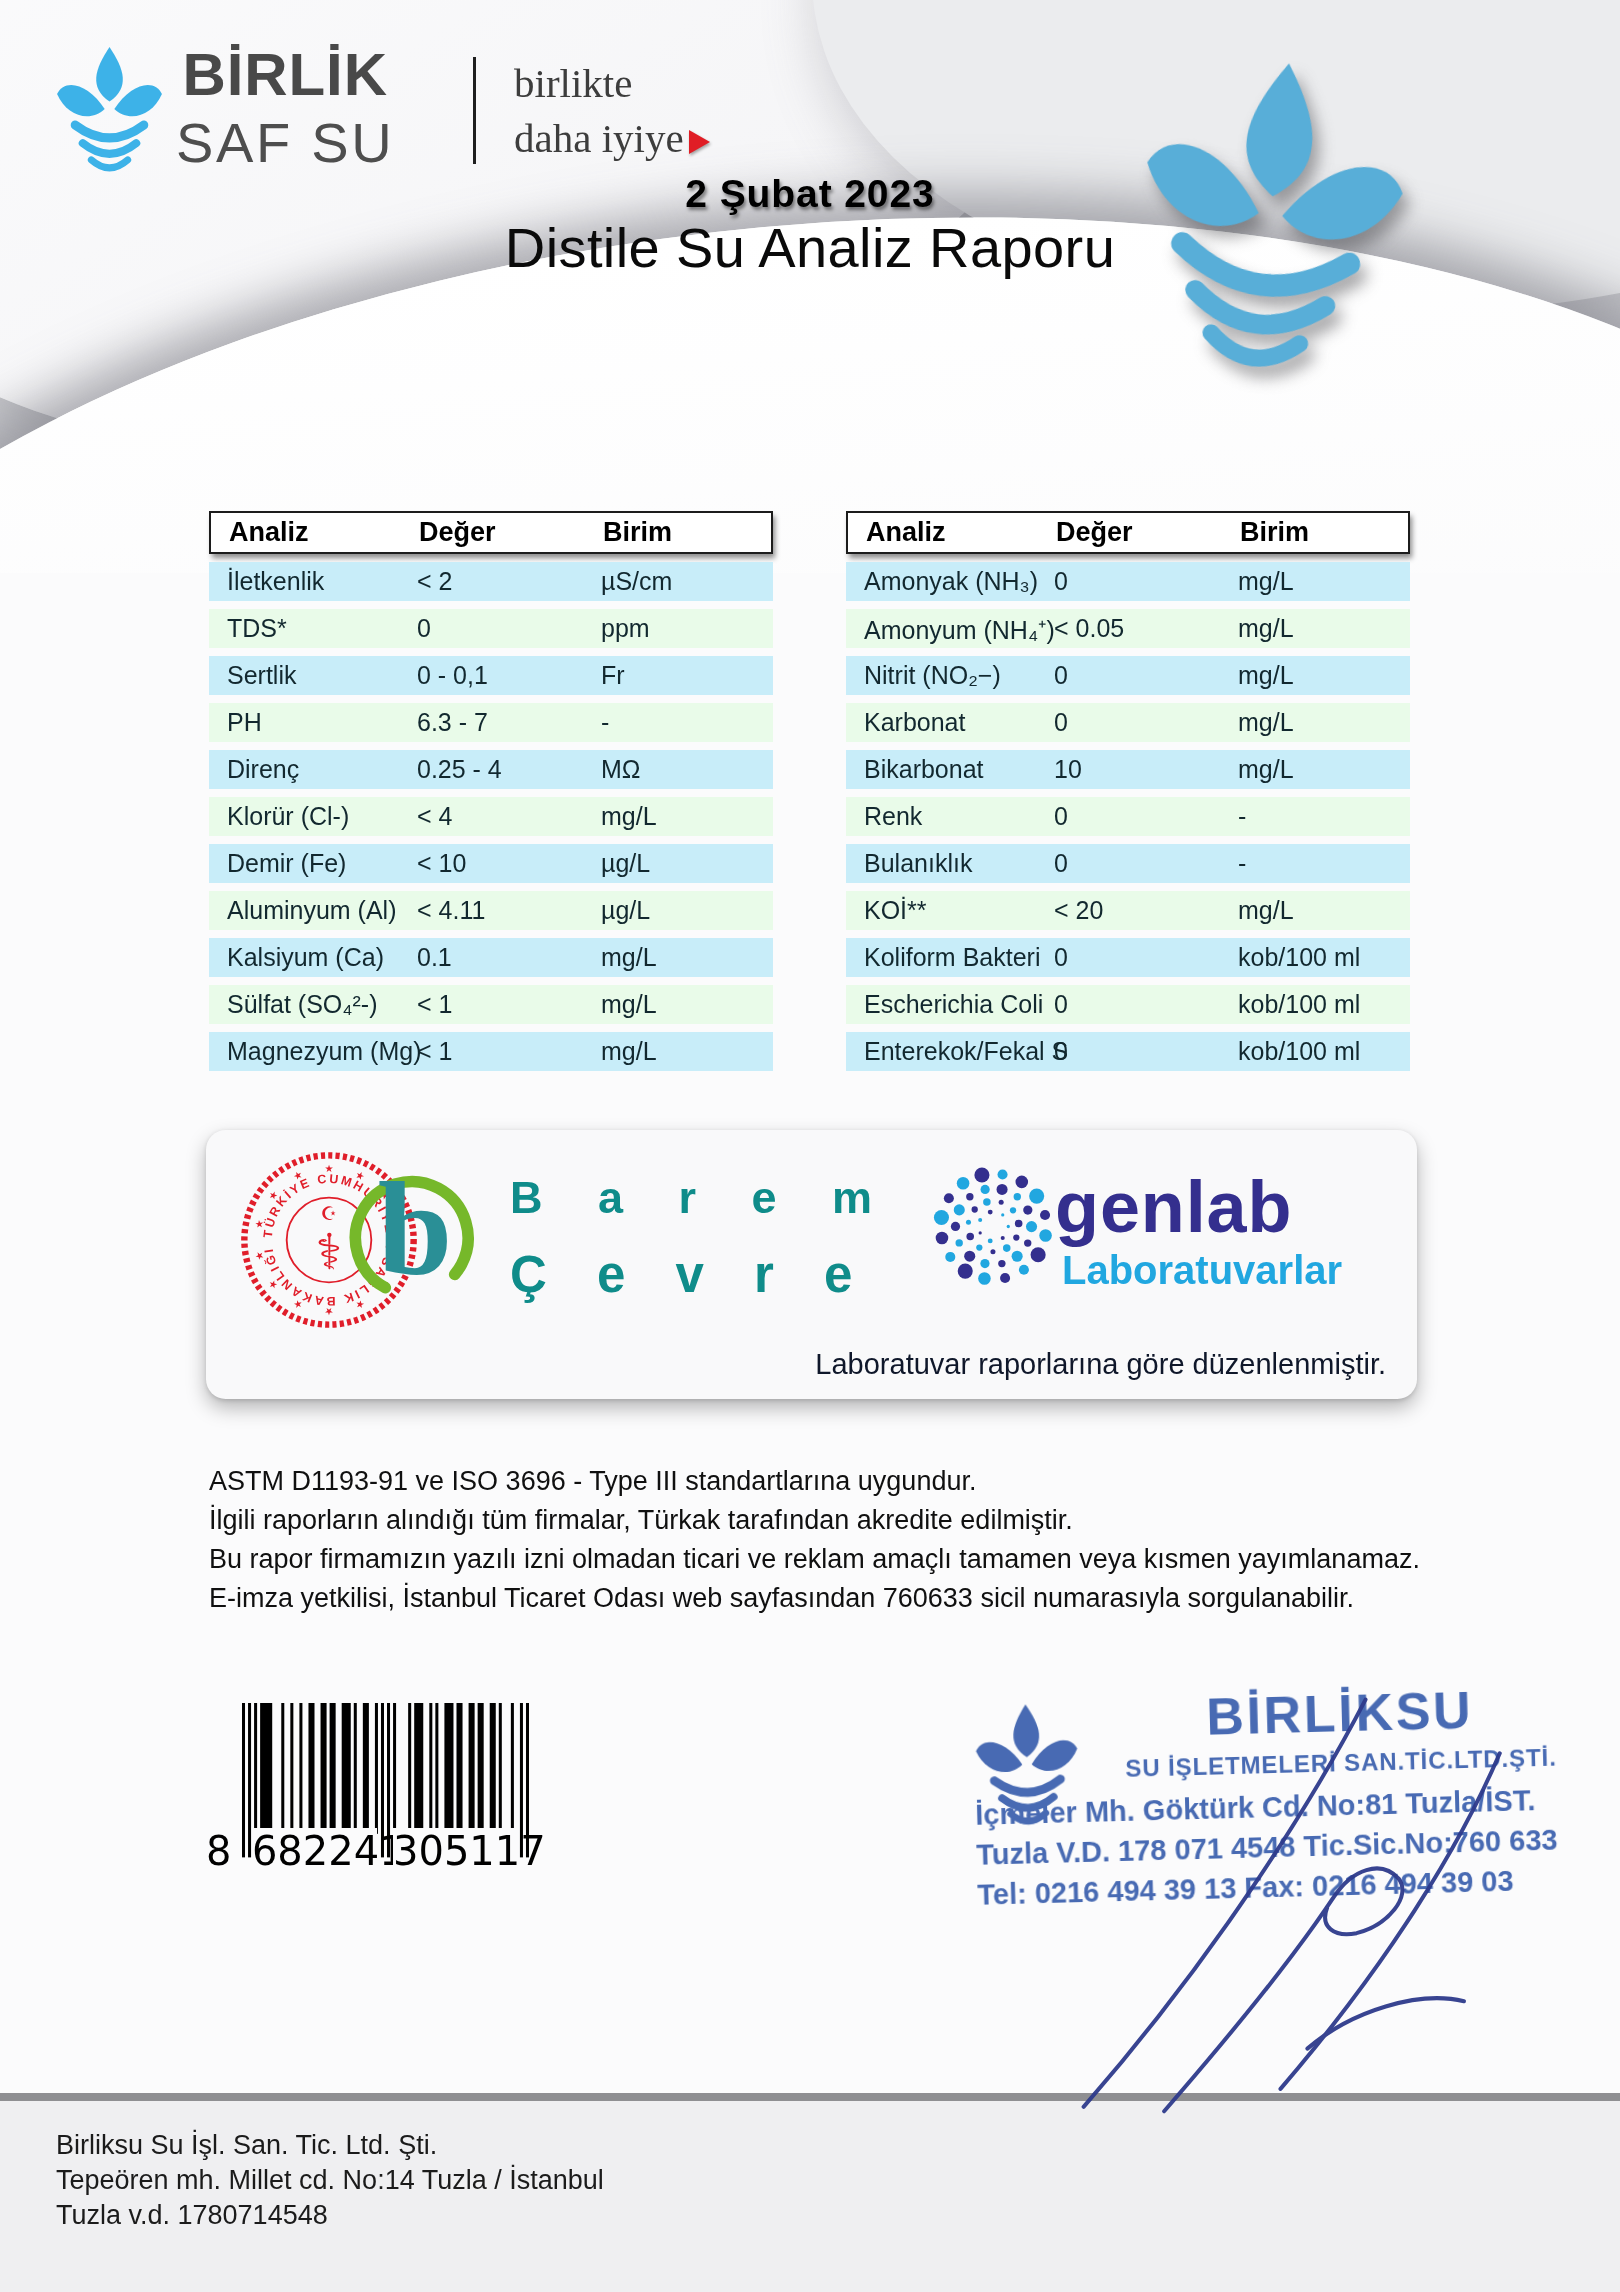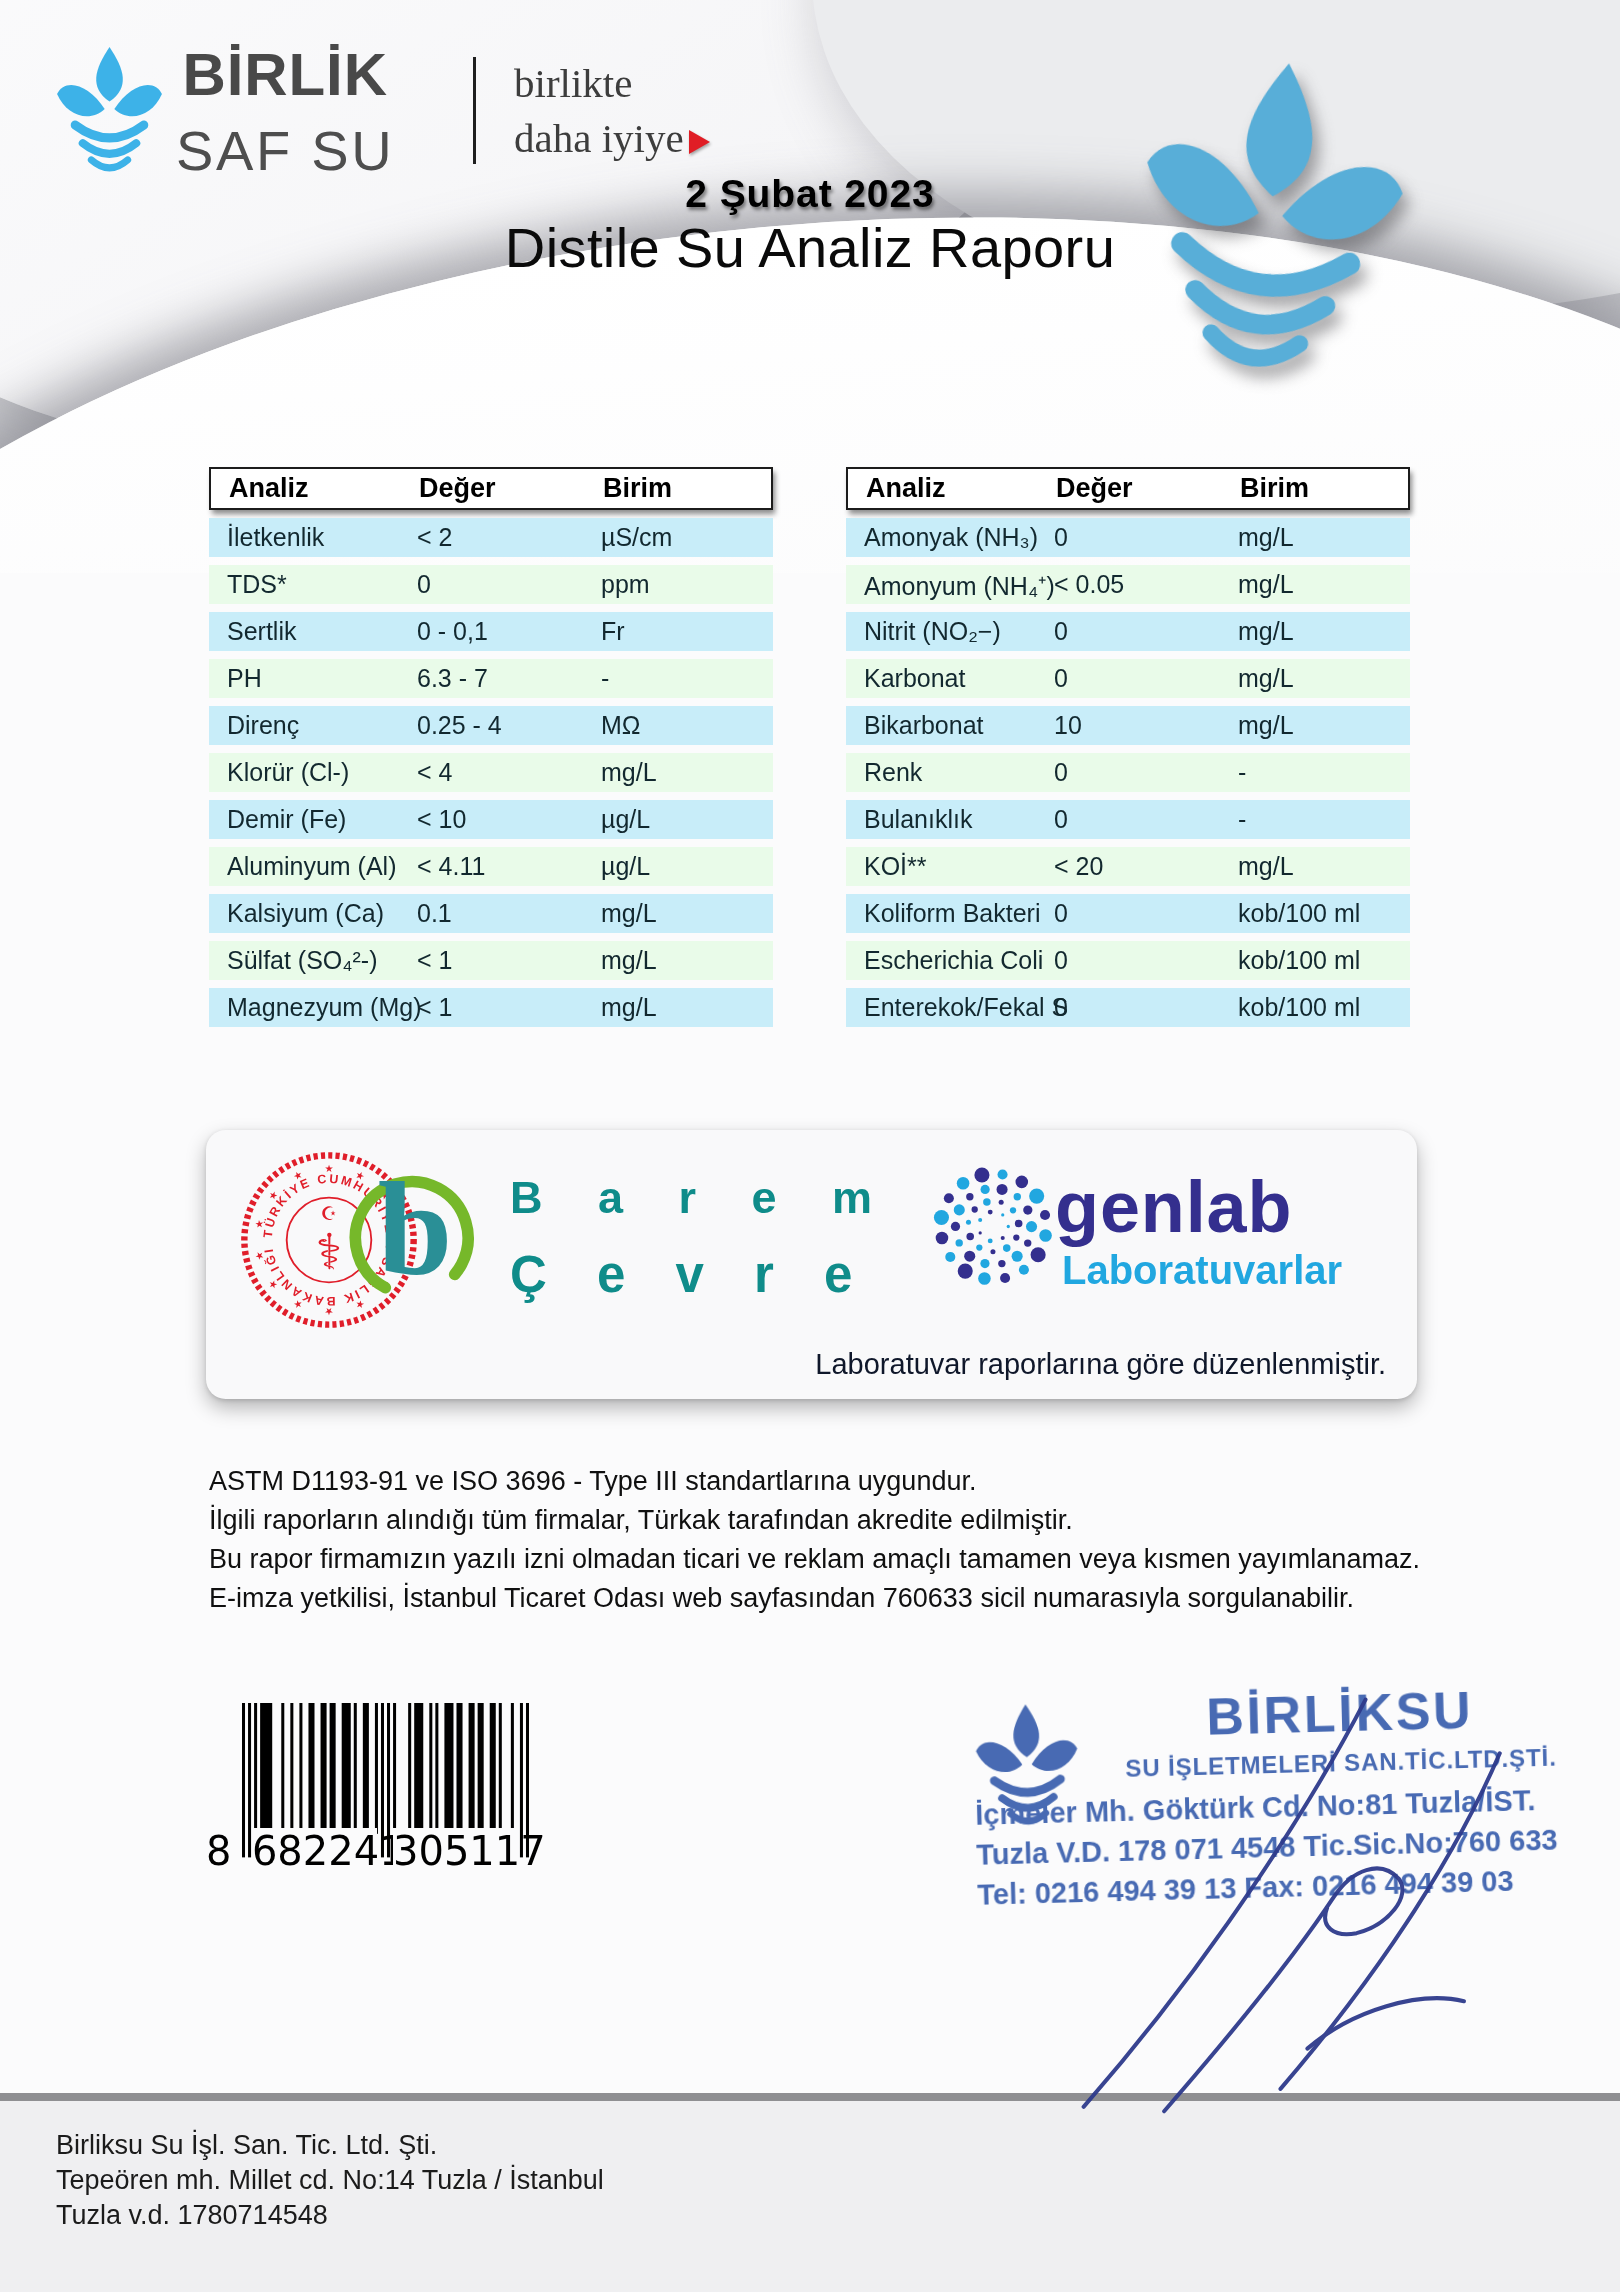--- a/index.html
+++ b/index.html
@@ -13,41 +13,41 @@
   .hero .blob-b{position:absolute;left:-340px;top:224px;width:2329px;height:1164px;border-radius:50%;
     background:linear-gradient(180deg,#ffffff,#fafafb 55%);transform:rotate(-5deg);
     box-shadow:0 -25px 49px rgba(110,110,118,.55);}
   .hero .blob-c{position:absolute;left:806px;top:-502px;width:1433px;height:806px;border-radius:50%;
     background:#ebecee;transform:rotate(-9deg);box-shadow:0 27px 54px rgba(120,120,128,.30);}
 
   
   .brand-logo{position:absolute;left:56px;top:41px;width:107px;height:136px;color:#3db2e8;z-index:6;}
   .brand-text{position:absolute;left:176px;top:45px;z-index:6;line-height:1;text-align:center;}
   .brand-line1{font-size:60px;font-weight:700;color:#494949;letter-spacing:0.9px;}
-  .brand-line2{font-size:56px;font-weight:400;color:#4e4e4e;letter-spacing:2.7px;margin-top:18px;}
+  .brand-line2{font-size:56px;font-weight:400;color:#4e4e4e;letter-spacing:2.7px;margin-top:10px;}
   .brand-divider{position:absolute;left:473px;top:57px;width:2.7px;height:107px;background:#1f1f1f;z-index:6;}
   .slogan{position:absolute;left:514px;top:56px;font-family:"Liberation Serif",serif;font-size:41px;
     color:#3d3d3d;line-height:1.35;z-index:6;}
   .slogan-arrow{display:inline-block;width:0;height:0;border-left:21.5px solid #e01d25;border-top:12.5px solid transparent;
     border-bottom:12.5px solid transparent;margin-left:5.4px;vertical-align:-1.8px;filter:drop-shadow(1.8px 2.7px 1.8px rgba(0,0,0,.35));}
   .watermark{position:absolute;left:1136px;top:57px;width:269px;height:315px;color:#58aed8;
     transform:rotate(7deg);filter:drop-shadow(8px 10.7px 8px rgba(60,60,65,.45));z-index:3;}
 
   .date-text{position:absolute;left:0;top:172px;width:1620px;text-align:center;font-size:39px;font-weight:700;
     color:#000;letter-spacing:0.9px;text-shadow:1.8px 2.7px 3.6px rgba(0,0,0,.45);z-index:6;}
   .report-title{position:absolute;left:0;top:215px;width:1620px;text-align:center;font-size:56px;font-weight:400;
     color:#0a0a0a;z-index:6;letter-spacing:0.4px;}
 
   
   .atable{position:absolute;top:467px;width:564px;z-index:6;}
   .atable.left{left:209px;}
   .atable.right{left:846px;}
   .thead{display:grid;grid-template-columns:190px 184px 1fr;align-items:center;height:43px;background:#fff;
     border:2.7px solid #1c1c1c;box-sizing:border-box;box-shadow:2.7px 4.5px 5.4px rgba(0,0,0,.45);
-    font-size:27px;font-weight:700;color:#000;}
+    font-size:27px;font-weight:700;color:#000;margin-top:44px;}
   .thead .tcell{padding-left:18px;}
   .trow{display:grid;grid-template-columns:190px 184px 1fr;align-items:center;height:39px;margin-top:8px;
     font-size:25px;color:#12282f;white-space:nowrap;}
   .trow .tcell{padding-left:18px;}
   .row-blue{background:#c8edf9;}
   .row-green{background:#e9fbe9;}
 
   
   .lab-box{position:absolute;left:206px;top:1130px;width:1211px;height:269px;background:#f9f9fa;border-radius:19.7px;
     box-shadow:0 9px 19.7px rgba(0,0,0,.28),0 1.8px 4.5px rgba(0,0,0,.12);z-index:6;}

